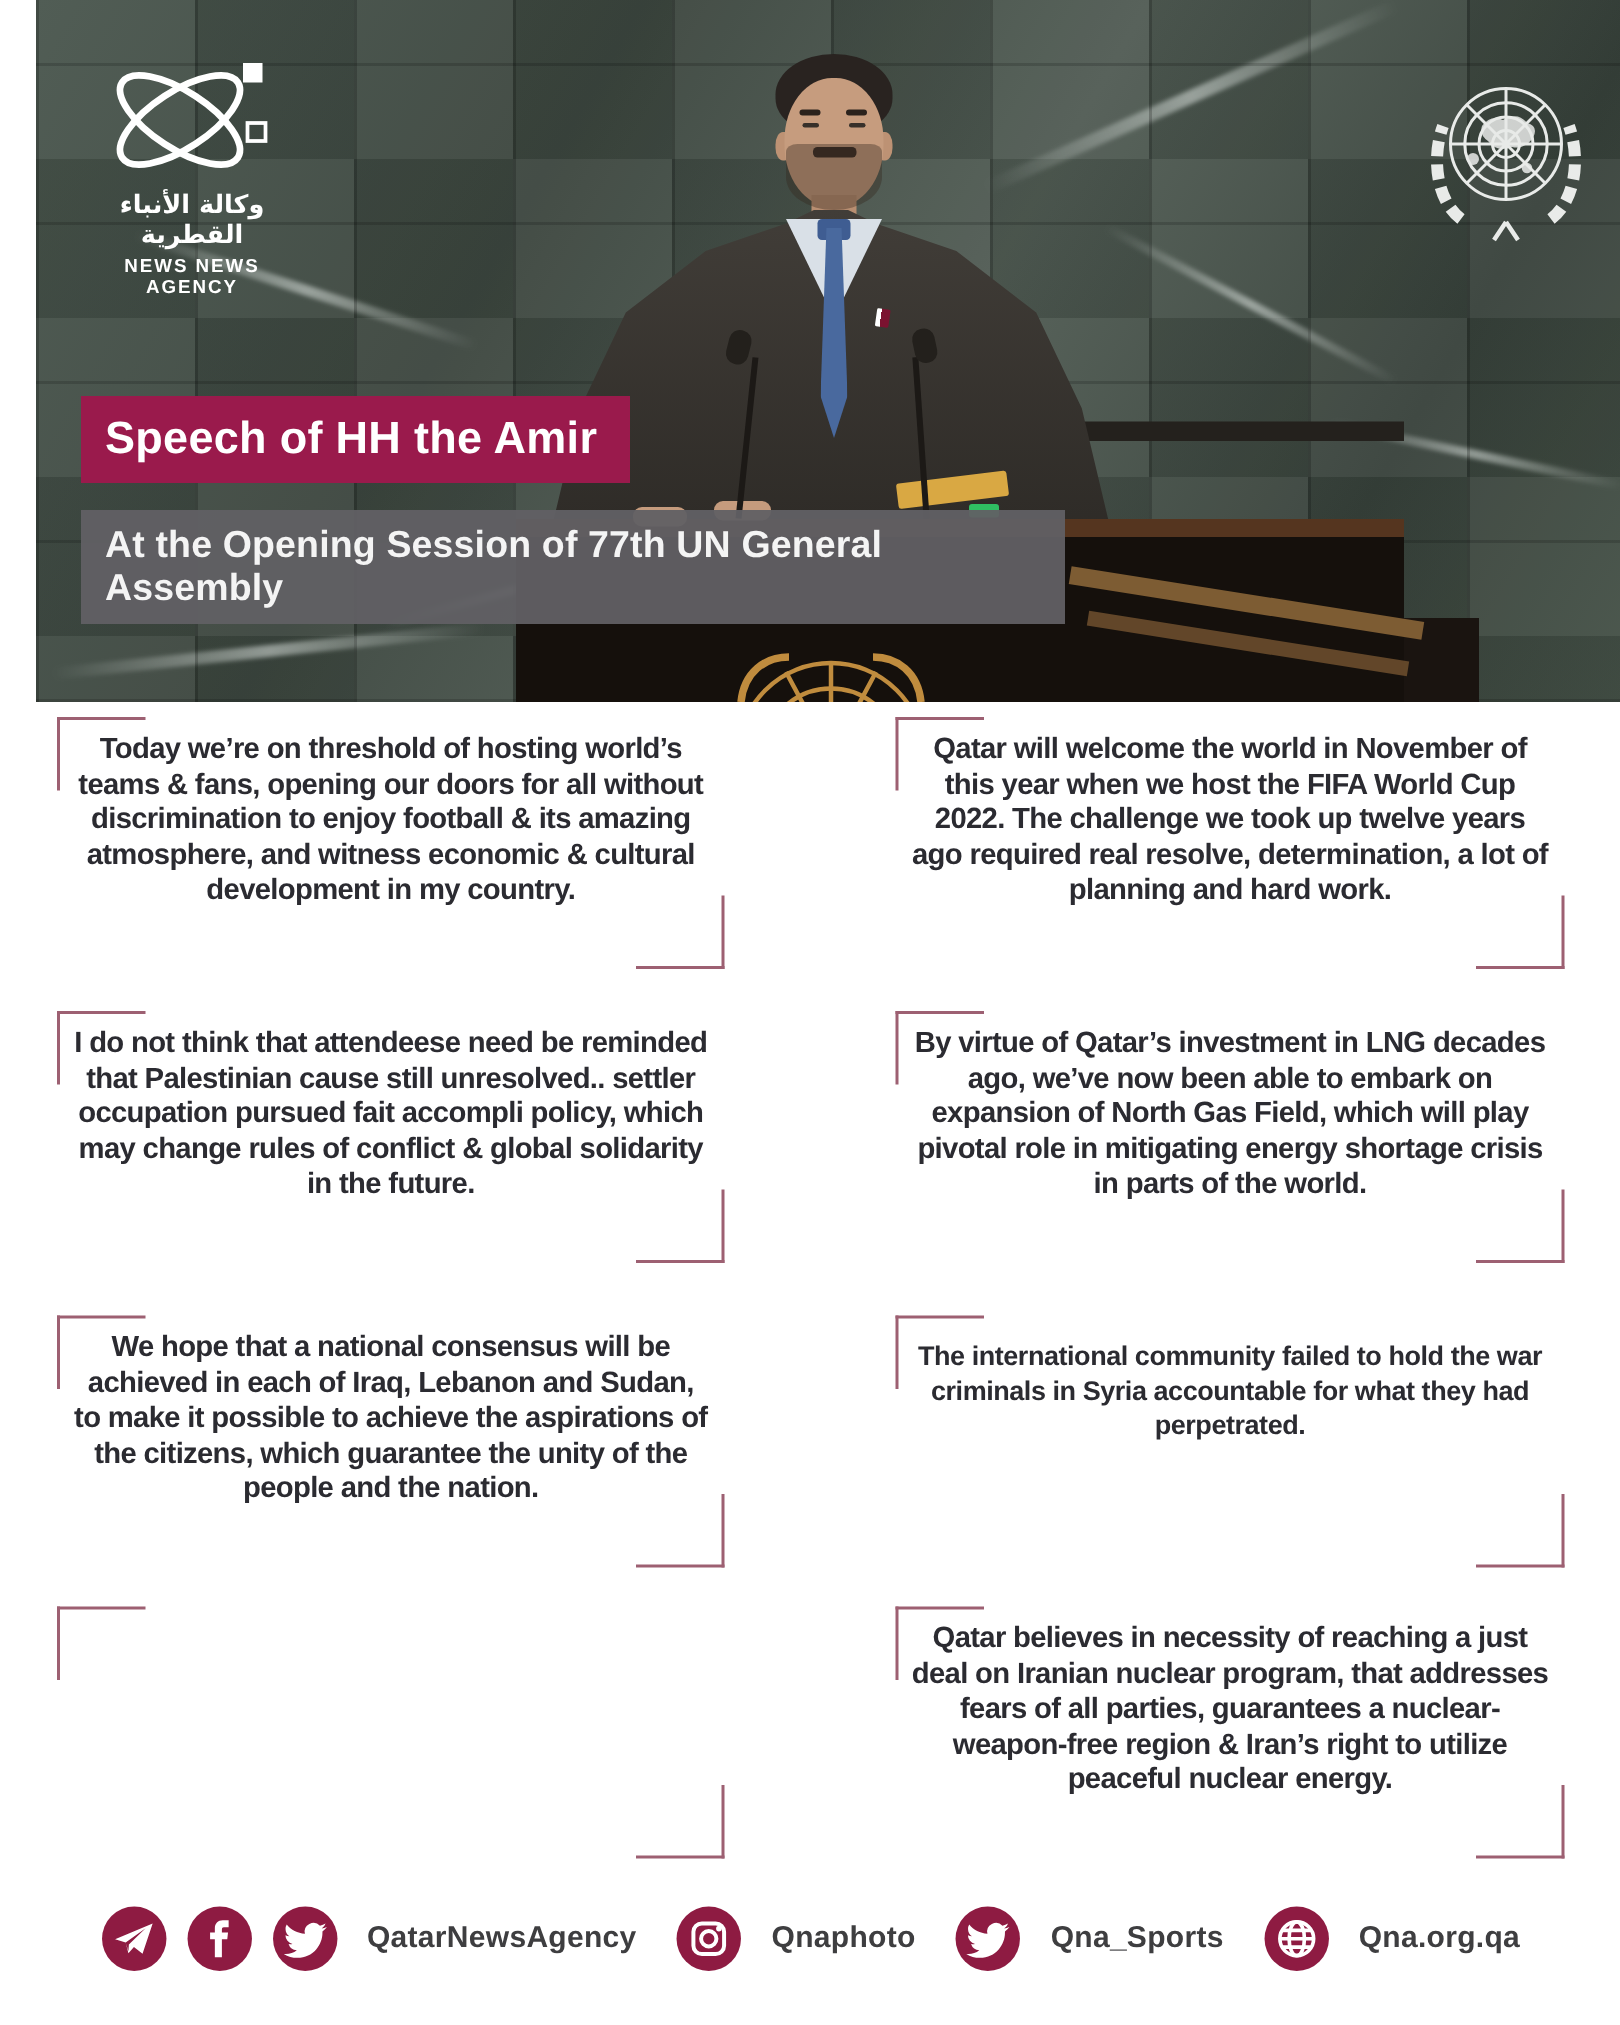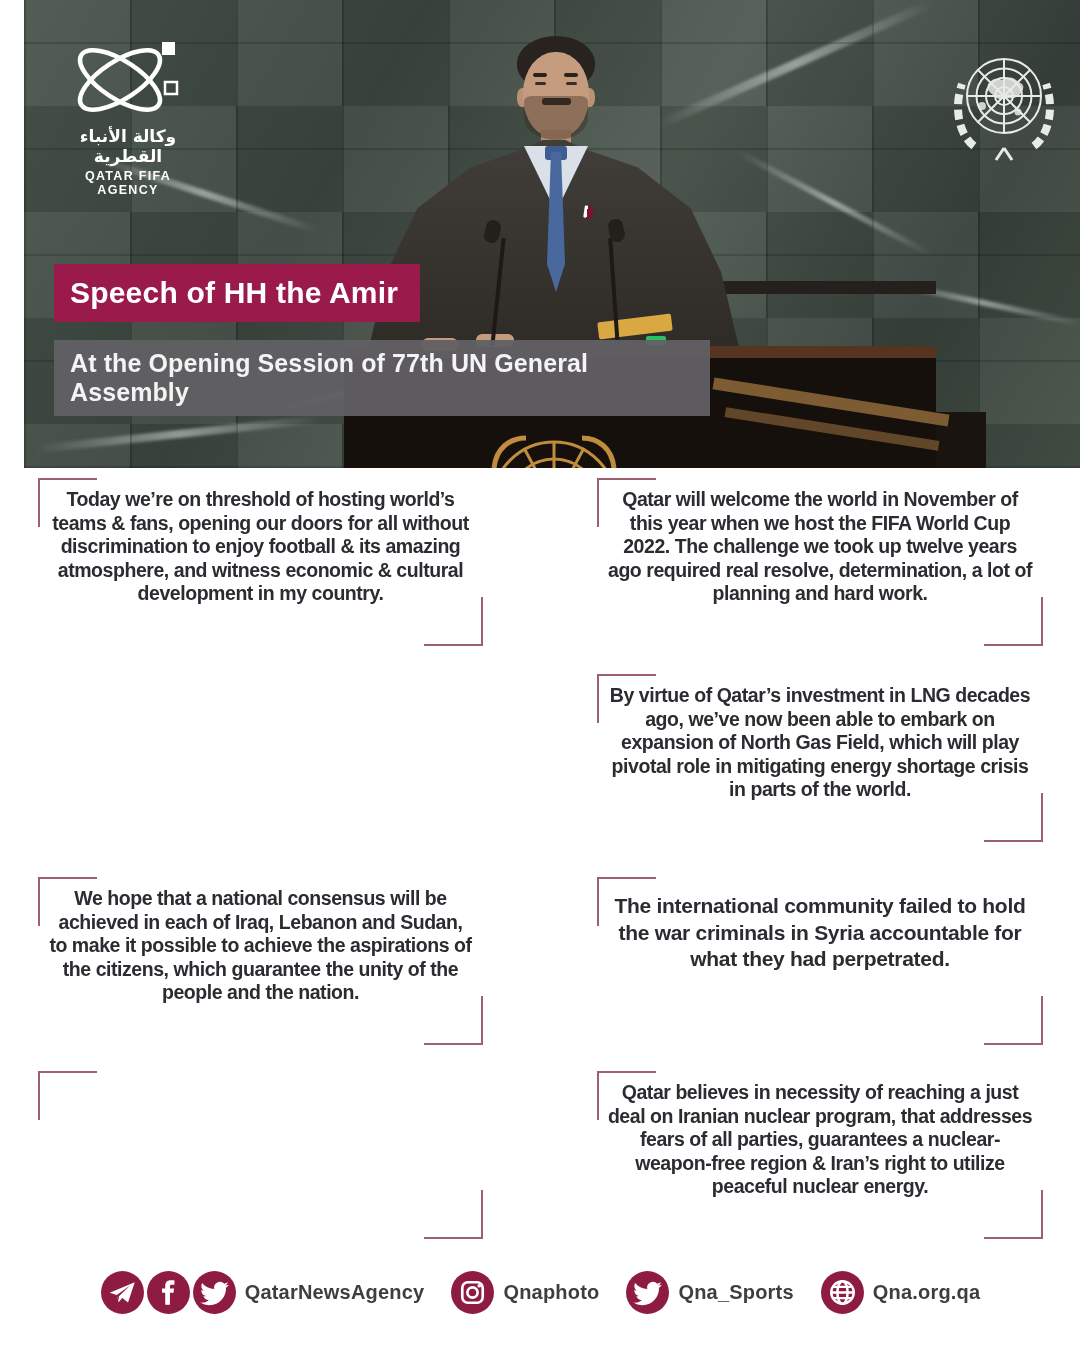--- a/index.html
+++ b/index.html
@@ -76,26 +76,26 @@
   .quotes{position:absolute;left:0;top:468px;width:892px;height:800px;background:#fff;}
   .quote{position:absolute;height:168px;box-sizing:border-box;}
   .qc-l{left:38px;width:445px;}
   .qc-r{left:597px;width:446px;}
   .r1{top:10px}.r2{top:206px}.r3{top:409px}.r4{top:603px}
   .corner{position:absolute;width:57px;height:47px;}
   .corner.tl{left:0;top:0;border-top:2.5px solid #9d6072;border-left:2.5px solid #9d6072;}
   .corner.brc{right:0;bottom:0;border-bottom:2.5px solid #9d6072;border-right:2.5px solid #9d6072;}
   .quote p{margin:10px 10px 0;font:700 19.5px/1.21 "Liberation Sans",sans-serif;color:#2b2b31;
         text-align:center;letter-spacing:-.45px;}
-  .quote.big p{font-size:21px;line-height:1.27;margin-top:16px;letter-spacing:-.3px;}
+  .quote.big p{font-size:18px;line-height:1.27;margin-top:16px;letter-spacing:-.3px;}
 
   
   .footer{position:absolute;left:0;top:1270px;width:1080px;display:flex;justify-content:center;
         align-items:center;gap:26px;}
-  .sgroup{display:flex;align-items:center;gap:1px;}
+  .sgroup{display:flex;align-items:center;gap:12px;}
   .slabel{margin-left:7px;font:700 20px "Liberation Sans",sans-serif;color:#3e3e40;letter-spacing:.2px;}
   .sicon{width:45px;height:45px;display:block;cursor:pointer;}
 </style>
 </head>
 <body>
 
 <div class="page">
 
   <div class="photo">
     <div class="checker"></div>
@@ -108,21 +108,21 @@
     <div class="gridlines"></div>
 
     <div class="qna-logo">
       <svg width="132" height="84" viewBox="0 0 132 84">
         <ellipse cx="58" cy="44" rx="46" ry="19" transform="rotate(33 58 44)" stroke="#fff" stroke-width="4.5" fill="none"></ellipse>
         <ellipse cx="58" cy="44" rx="46" ry="19" transform="rotate(-33 58 44)" stroke="#fff" stroke-width="4.5" fill="none"></ellipse>
         <rect x="100" y="6" width="13" height="13" fill="#fff"></rect>
         <rect x="103" y="46" width="12" height="12" fill="none" stroke="#fff" stroke-width="2.5"></rect>
       </svg>
       <div class="qna-ar" dir="rtl">وكالة الأنباء القطرية</div>
-      <div class="qna-en">QATAR FIFA AGENCY</div>
+      <div class="qna-en">NEWS NEWS AGENCY</div>
     </div>
 
     <svg class="un-logo" width="120" height="130" viewBox="0 0 120 130">
       <g stroke="#f2f4f2" fill="none" stroke-width="2">
         <circle cx="60" cy="56" r="37"></circle>
           <circle cx="60" cy="56" r="27.5"></circle>
         <circle cx="60" cy="56" r="18"></circle>
           <circle cx="60" cy="56" r="9"></circle>
         <path d="M23 56h74M60 19v74M34 30l52 52M86 30L34 82"></path>
       </g>
@@ -194,20 +194,25 @@
       <span class="corner tl"></span>
       <p>Today we’re on threshold of hosting world’s teams &amp; fans, opening our doors for all without discrimination to enjoy football &amp; its amazing atmosphere, and witness economic &amp; cultural development in my country.</p>
       <span class="corner brc"></span>
     </div>
     <div class="quote qc-r r1">
       <span class="corner tl"></span>
       <p>Qatar will welcome the world in November of this year when we host the FIFA World Cup 2022. The challenge we took up  twelve years ago required real resolve, determination, a lot of planning and hard work.</p>
       <span class="corner brc"></span>
     </div>
 
+    <div class="quote qc-l r2">
+      <span class="corner tl"></span>
+      <p>I do not think that attendeese need be reminded that Palestinian cause still unresolved.. settler occupation pursued fait accompli policy, which may change rules of conflict &amp; global solidarity in the future.</p>
+      <span class="corner brc"></span>
+    </div>
     <div class="quote qc-l r3">
       <span class="corner tl"></span>
       <p>We hope that a national consensus will be achieved in each of Iraq, Lebanon and Sudan, to make it possible to achieve the aspirations of the citizens, which guarantee the unity of the people and the nation.</p>
       <span class="corner brc"></span>
     </div>
 
     <div class="quote qc-r r2">
       <span class="corner tl"></span>
       <p>By virtue of Qatar’s investment in LNG decades ago, we’ve now been able to embark on expansion of North Gas Field, which will play pivotal role in mitigating energy shortage crisis in parts of the world.</p>
       <span class="corner brc"></span>

